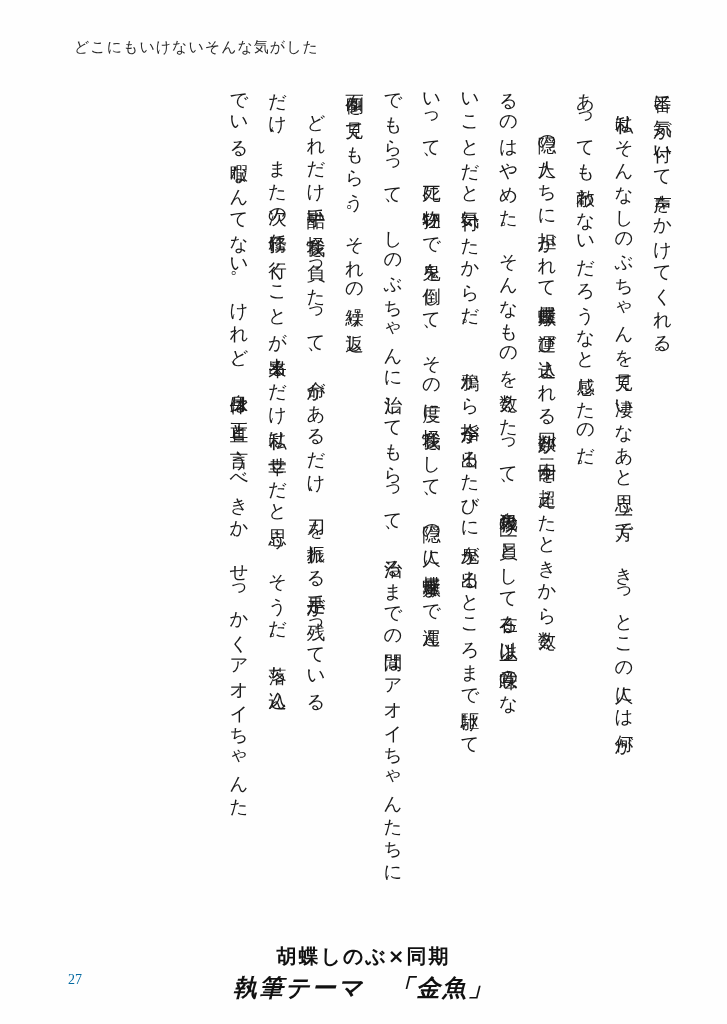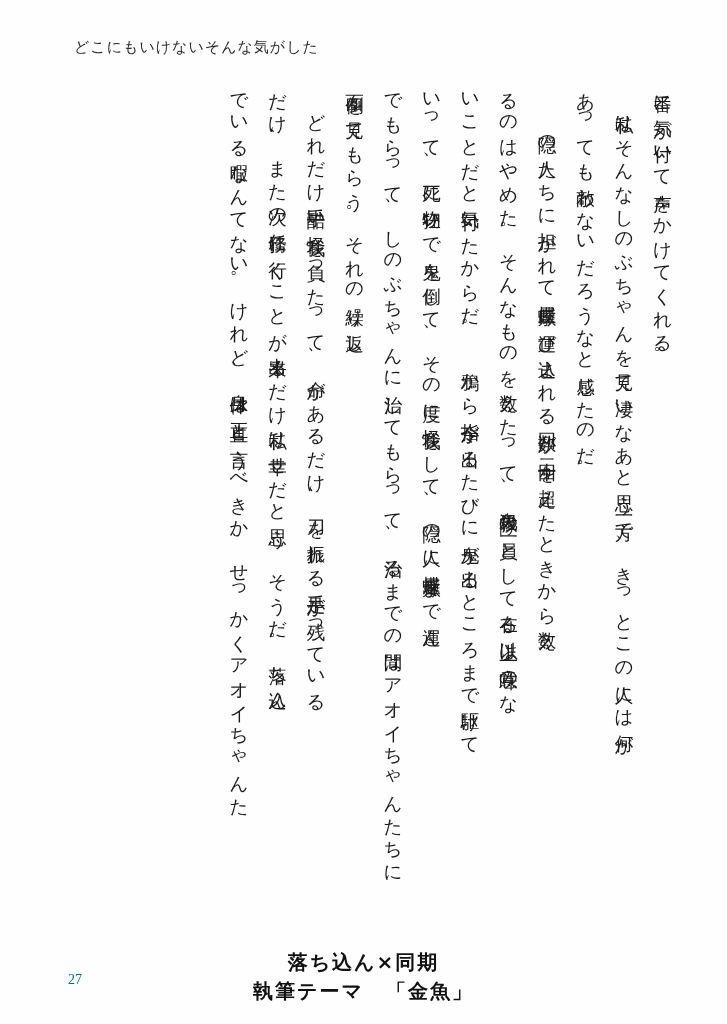--- a/index.html
+++ b/index.html
@@ -78,21 +78,21 @@
     right: 0;
     bottom: 18px;
     text-align: center;
     font-family: "DejaVu Sans", "Liberation Sans", sans-serif;
     font-weight: bold;
     color: #111;
     line-height: 1.45;
     letter-spacing: 2px;
   }
   .caption .line1 { font-size: 20px; }
-  .caption .line2 { font-size: 20px; }
+  .caption .line2 { font-size: 24px; font-style: italic; }
 </style>
 </head>
 <body>
 
 <div class="page">
 
   <div class="running-header">どこにもいけないそんな気がした</div>
 
   <div class="body-area">
     <div class="col">番に気が付いて声をかけてくれる。</div>
@@ -105,17 +105,17 @@
     <div class="col">でもらって、しのぶちゃんに治してもらって、治るまでの間はアオイちゃんたちに</div>
     <div class="col">面倒を見てもらう。それの繰り返し。</div>
     <div class="col">　どれだけ手酷い怪我を負ったって、命があるだけ、刀を振れる手足が残っている</div>
     <div class="col">だけ、また次の任務に行くことが出来るだけ私は幸せだと思う。そうだ。落ち込ん</div>
     <div class="col">でいる暇なんてない。けれど、身体は正直と言うべきか、せっかくアオイちゃんた</div>
   </div>
 
   <div class="page-number">27</div>
 
   <div class="caption">
-    <div class="line1">落ち込ん×同期</div>
+    <div class="line1">胡蝶しのぶ×同期</div>
     <div class="line2">執筆テーマ　「金魚」</div>
   </div>
 
 </div>
 
 </body></html>

